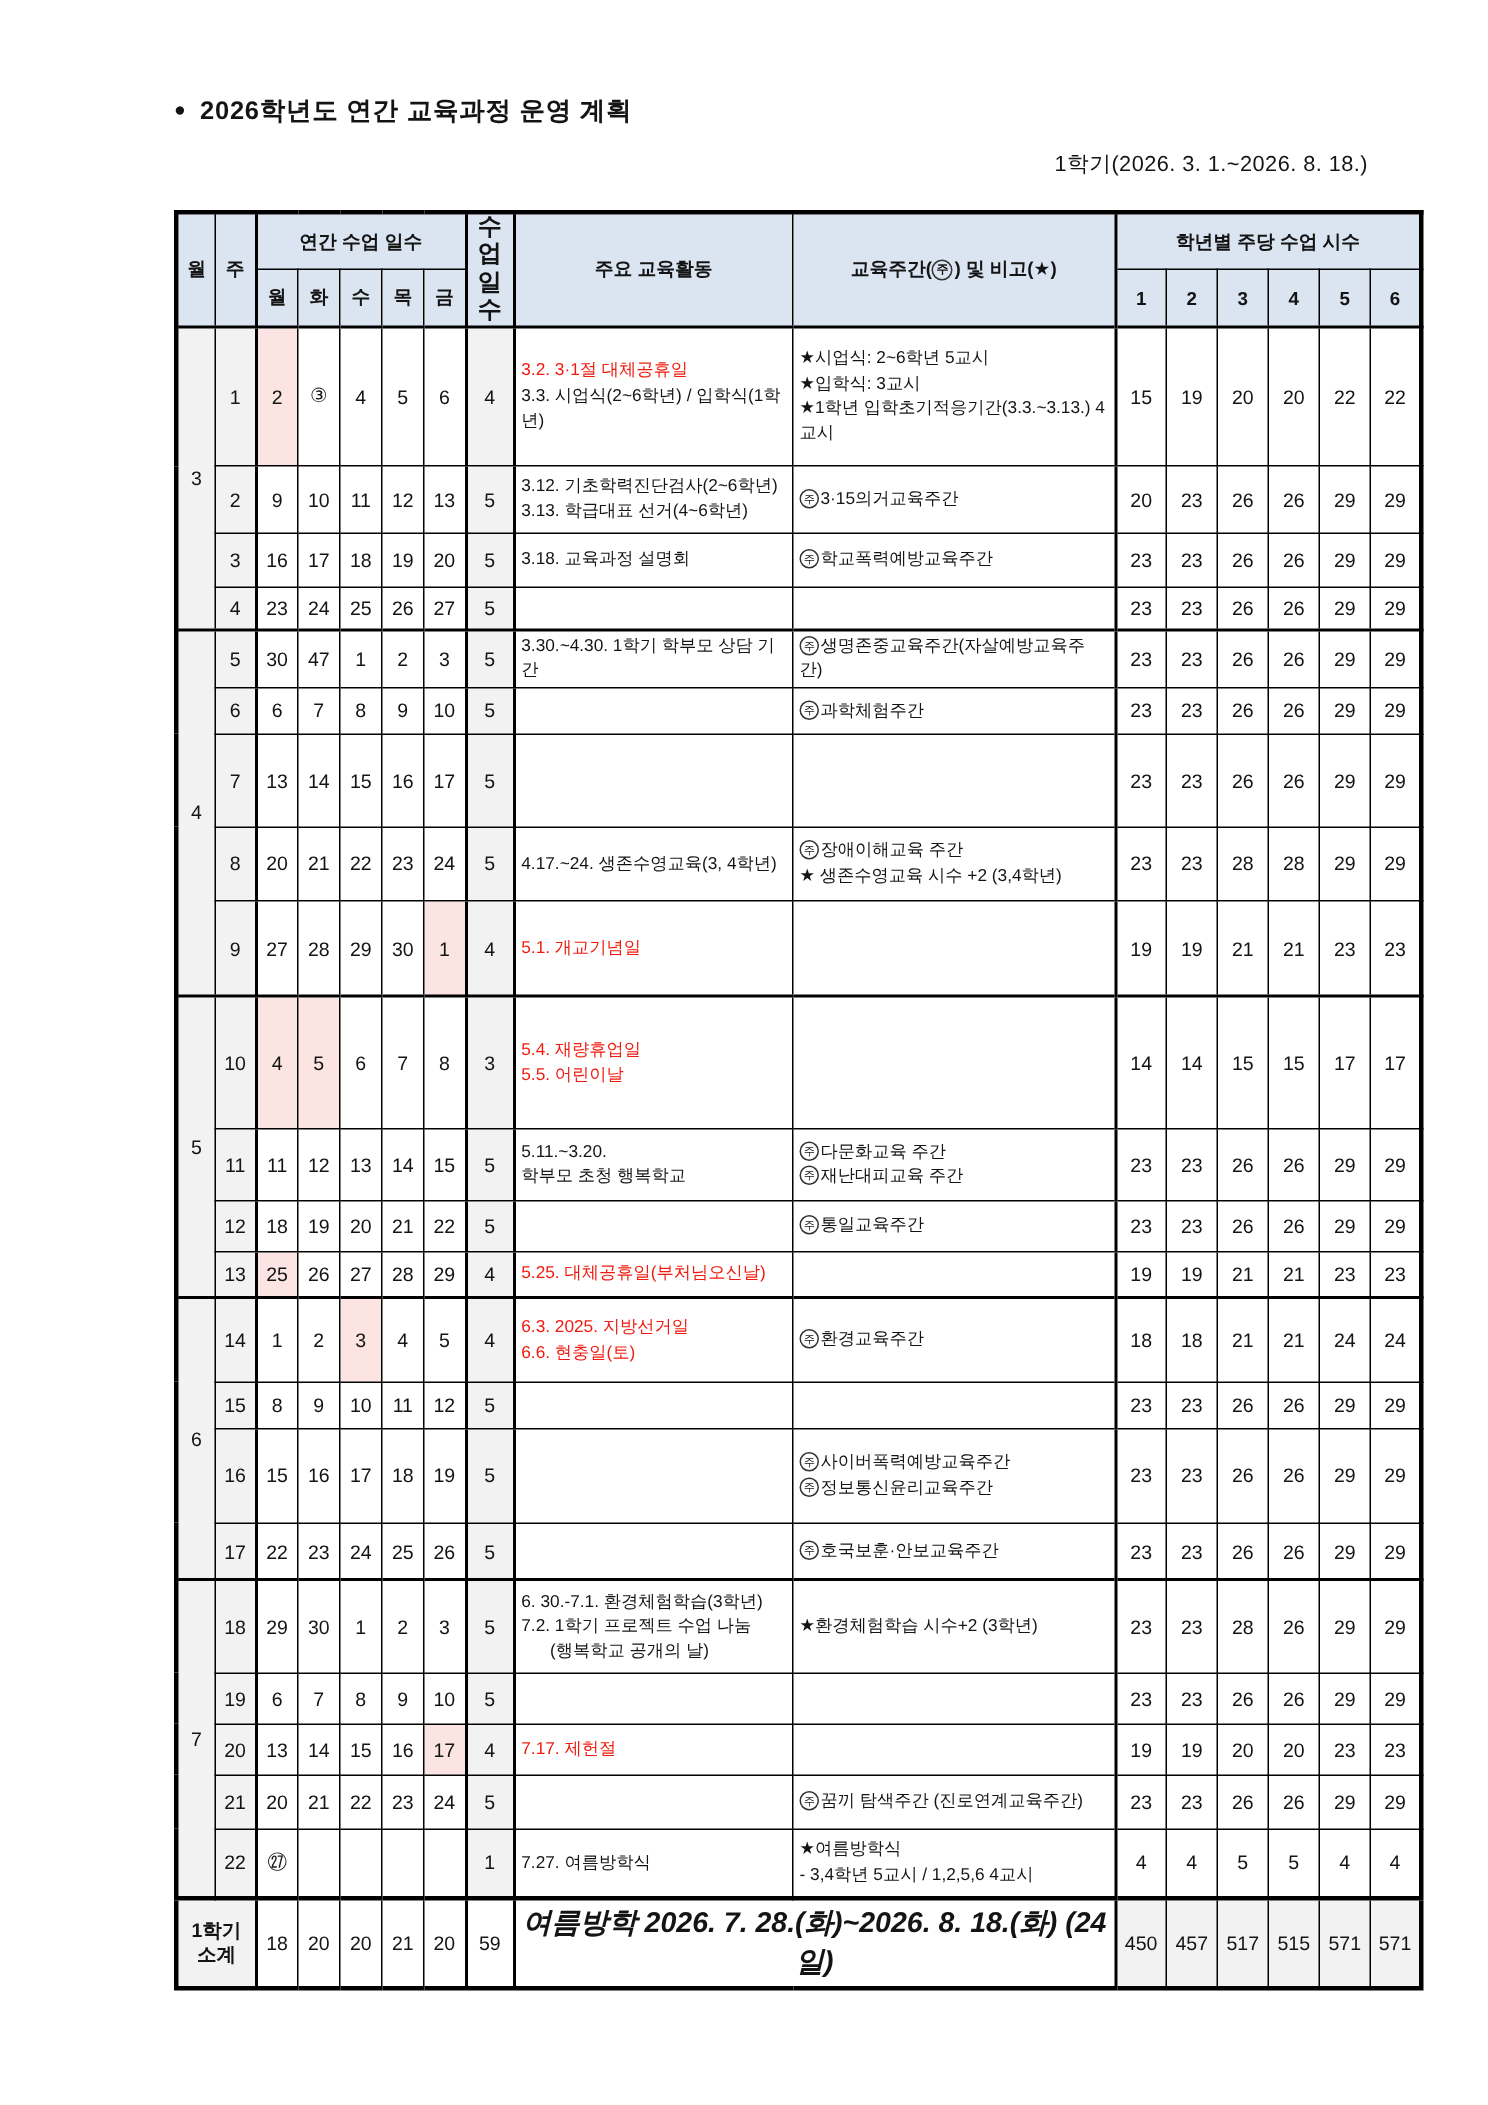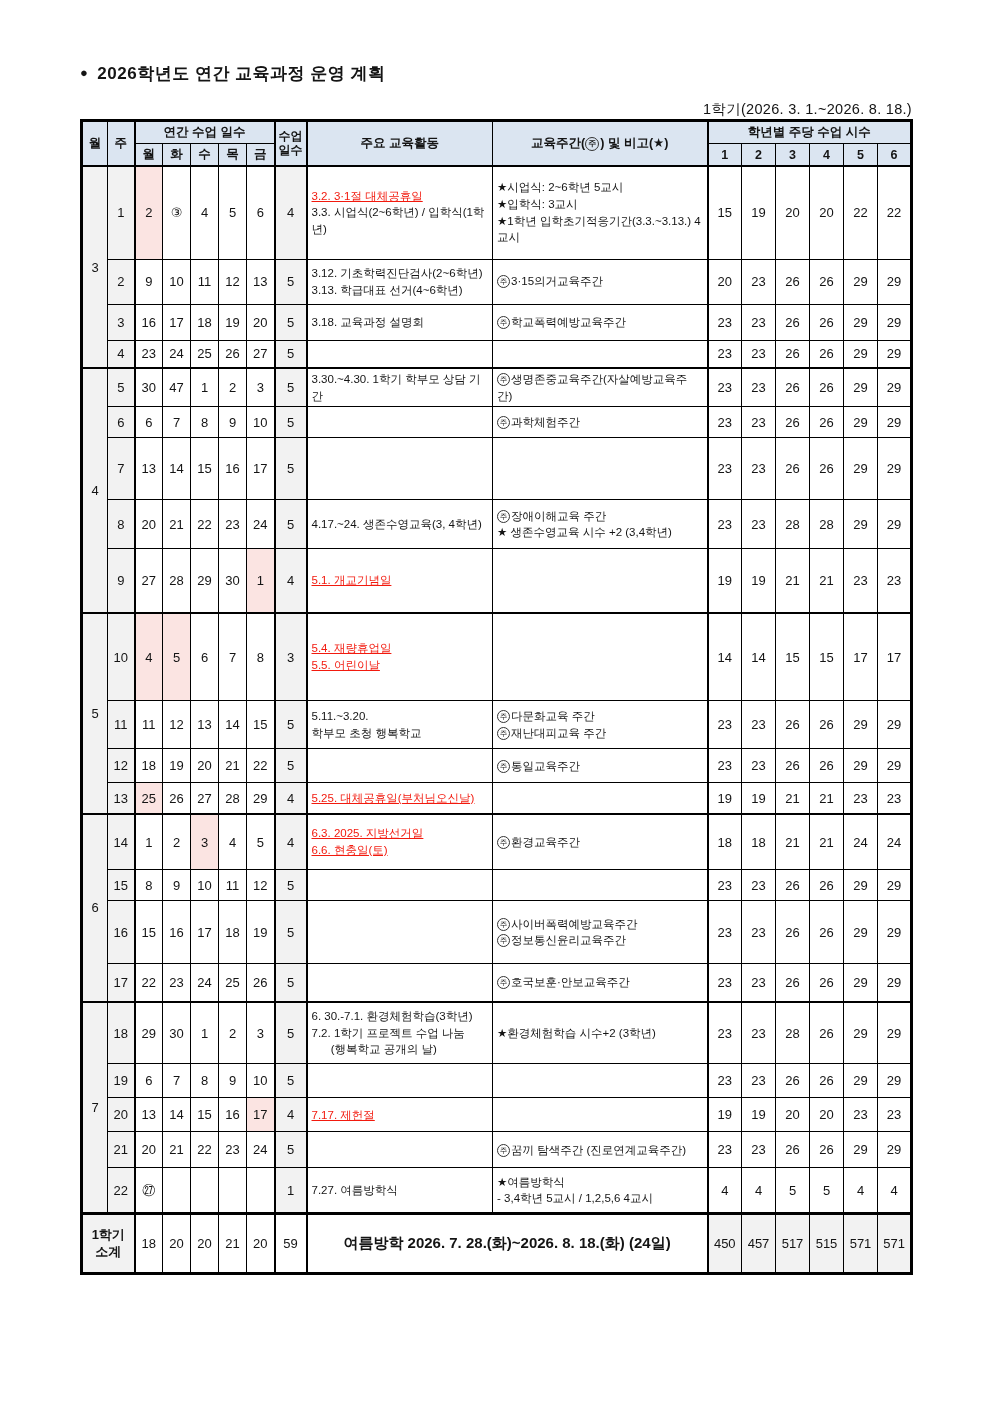--- a/index.html
+++ b/index.html
@@ -4,49 +4,49 @@
 <style>
   :root{
     --blue:#dbe5f1; --gray:#f2f2f2; --pink:#fbe4e2; --red:#f21a0e; --bd:#000;
   }
   html,body{margin:0;padding:0;}
   body{
     width:992px;height:1403px;background:#fff;color:#141414;
     font-family:"Liberation Sans","DejaVu Sans",sans-serif;
     -webkit-font-smoothing:antialiased;
   }
-  .page{padding:62px 80px 0 80px;}
+  .page{padding:62px 80px 0 116px;}
   .title-row{font-size:17px;font-weight:bold;letter-spacing:.5px;}
   .bullet{font-size:13px;margin-right:9px;vertical-align:2px;}
-  .subtitle{text-align:right;font-size:14.5px;margin:15px 0 0 0;letter-spacing:.3px;}
+  .subtitle{text-align:right;font-size:14.5px;margin:15px 0 21px 0;letter-spacing:.3px;}
   table{border-collapse:collapse;table-layout:fixed;width:832px;border:3px solid var(--bd);}
   th,td{border:1px solid var(--bd);text-align:center;vertical-align:middle;padding:1px 2px;overflow:hidden;}
   thead th{background:var(--blue);font-size:12.5px;font-weight:bold;height:21px;padding:0 1px;}
   thead{border-bottom:2px solid var(--bd);}
   thead tr:first-child th{border-bottom:1px solid var(--bd);}
-  .two-line div{line-height:1.15;font-size:12px;}
+  .two-line div{line-height:1.15;font-size:16px;}
   td{font-size:13px;}
   .bl{border-left:2px solid var(--bd);}
   tr.msr td{border-top:2px solid var(--bd);}
   td.c-month,td.c-week,td.c-cdays{background:var(--gray);}
   td.c-day{background:#fff;}
   td.c-day.pink{background:var(--pink);}
   td.c-acts,td.c-notes{text-align:left;vertical-align:middle;padding:2px 4px;}
   .line{font-size:11.5px;line-height:1.45;white-space:pre-wrap;}
-  .red{color:var(--red);text-decoration:underline;}
+  .red{color:var(--red);}
   .circle{
     display:inline-block;width:11px;height:11px;border:1px solid #333;border-radius:50%;
     font-size:7.5px;line-height:11px;text-align:center;vertical-align:1px;margin-right:1px;
     font-weight:normal;
   }
   thead .circle{width:12px;height:12px;line-height:12px;font-size:8px;font-weight:bold;}
   tr.summary td{border-top:3px solid var(--bd);border-bottom:3px solid var(--bd);height:55px;}
   tr.summary td.c-sum-label{background:var(--gray);font-weight:bold;font-size:13px;}
   tr.summary td.c-sum-label div{line-height:1.3;}
-  tr.summary td.c-vac{font-weight:bold;font-size:15px;}
+  tr.summary td.c-vac{font-weight:bold;font-size:19px;font-style:italic;}
   tr.summary td.c-gtotal{background:var(--gray);}
 </style>
 </head>
 <body>
 
 <div class="page">
   <div class="title-row">
     <span class="bullet">●</span><span>2026학년도 연간 교육과정 운영 계획</span>
   </div>
   <div class="subtitle">1학기(2026. 3. 1.~2026. 8. 18.)</div>

